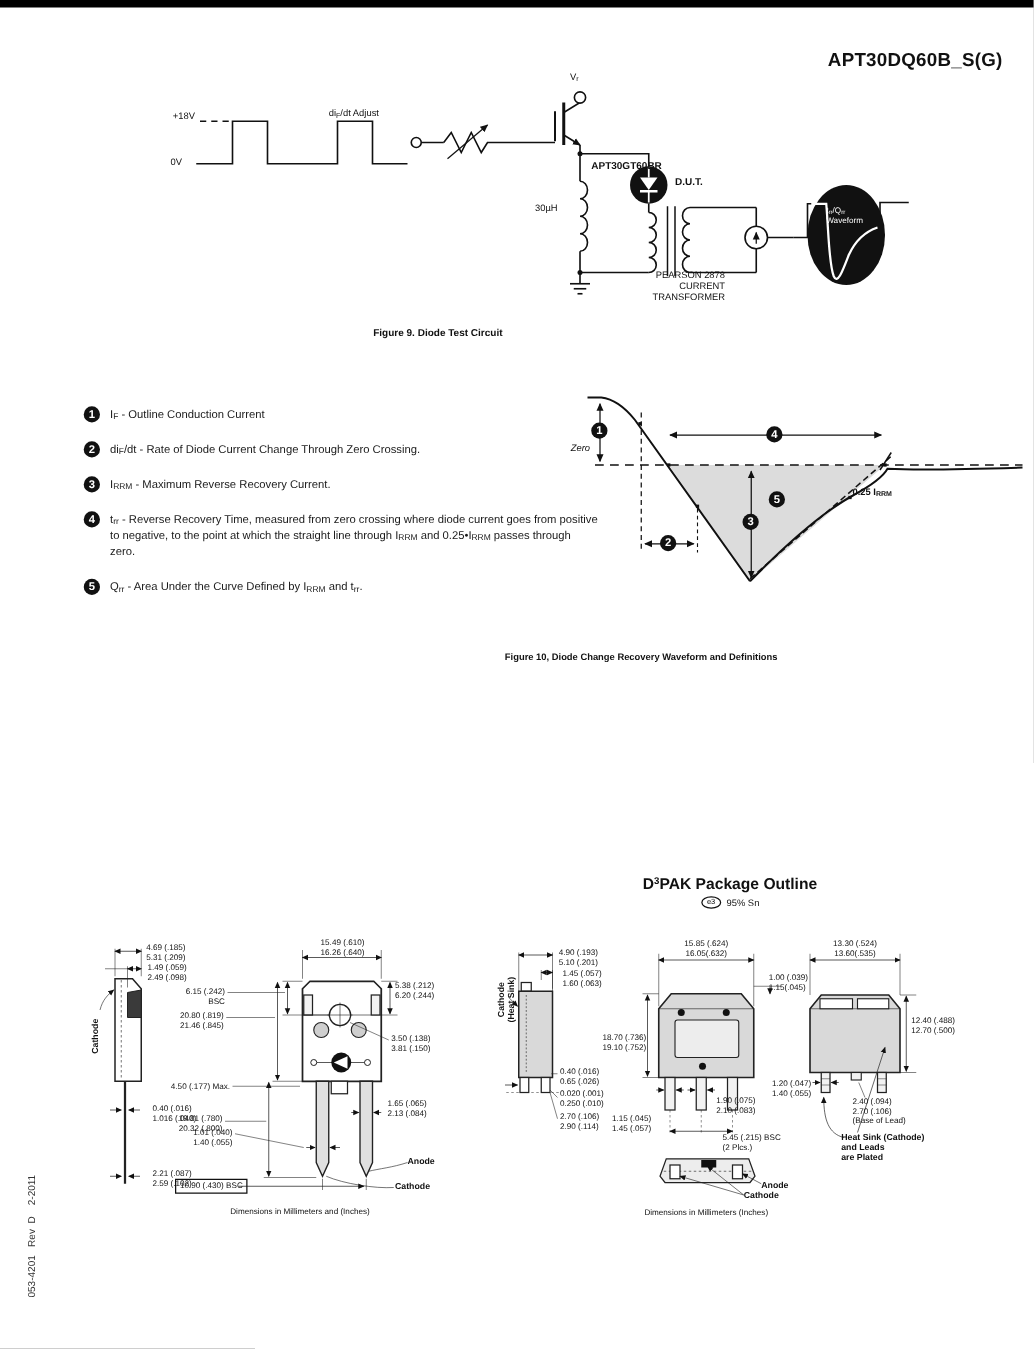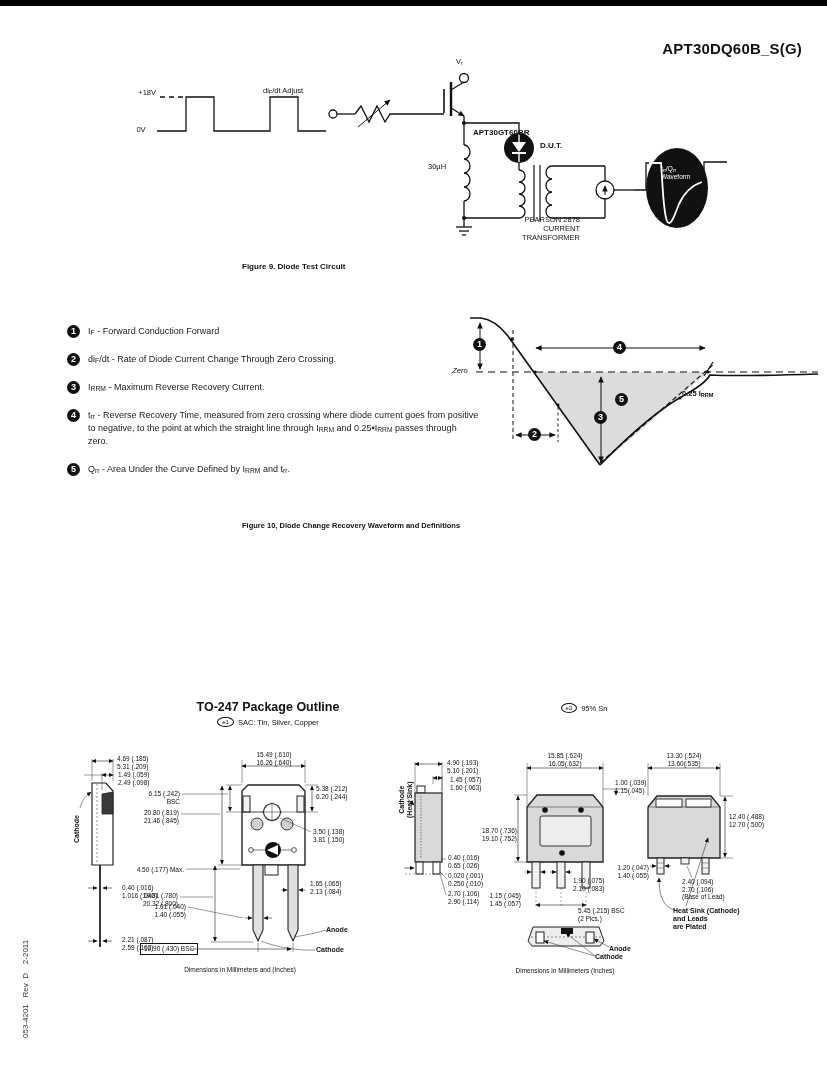--- a/index.html
+++ b/index.html
@@ -8,21 +8,21 @@
   .topbar{position:absolute;left:0;top:0;width:827px;height:6px;background:#000;}
   #part-number{position:absolute;left:600px;top:40px;width:202px;text-align:right;
         font-size:15px;font-weight:bold;letter-spacing:.2px;}
   .fig{position:absolute;}
   #fig9{left:60px;top:45px;width:748px;height:235px;}
   #fig10{left:55px;top:302px;width:772px;height:238px;}
   #fig10-wf{position:absolute;left:395px;top:0;}
   #to247{left:60px;top:750px;width:350px;height:240px;}
   #d3pak{left:395px;top:750px;width:428px;height:240px;}
   svg{position:absolute;left:0;top:0;}
-  .caption{position:absolute;font-size:8px;font-weight:bold;text-align:left;}
+  .caption{position:absolute;font-size:8px;font-weight:bold;text-align:right;}
   #fig9-caption{left:182px;top:217px;width:160px;}
   #fig10-caption{left:187px;top:219px;width:380px;font-size:7.5px;}
   
   .ann{position:absolute;font-size:6.5px;line-height:7.6px;white-space:pre-line;color:#111;}
   .ann.b{font-weight:bold;font-size:7px;line-height:8px;}
   .ann.f9{font-size:7.5px;line-height:9px;}
   .ann.f9b{font-size:8px;line-height:9px;font-weight:bold;}
   .ann.box{border:1px solid #111;padding:1px 3px;white-space:nowrap;}
   .ann.rot{transform:rotate(-90deg);transform-origin:0 0;white-space:pre;text-align:center;}
   .ann.mk{width:13px;height:13px;border-radius:50%;background:#111;color:#fff;
@@ -132,21 +132,21 @@
       <div class="ann f9b" style="left: 480px; top: 96px;">D.U.T.</div>
       <div class="ann f9" style="left: 440px; top: 170px; width: 80px; text-align: right;">PEARSON 2878
 CURRENT
 TRANSFORMER</div>
     </div>
 
   <div id="fig10" class="fig">
     <div id="defs">
       <div class="def-item">
         <span class="mk-num">1</span>
-        <span><span>I</span><sub>F</sub><span> - Forward Conduction Forward</span></span>
+        <span><span>I</span><sub>F</sub><span> - Outline Conduction Current</span></span>
       </div>
       <div class="def-item">
         <span class="mk-num">2</span>
         <span><span>di</span><sub>F</sub><span>/dt - Rate of Diode Current Change Through Zero Crossing.</span></span>
       </div>
       <div class="def-item">
         <span class="mk-num">3</span>
         <span><span>I</span><sub>RRM</sub><span> - Maximum Reverse Recovery Current.</span></span>
       </div>
       <div class="def-item">
@@ -182,36 +182,30 @@
       <g fill="#111" stroke="none">
         <rect x="60.7" y="35.7" width="2.6" height="2.6"></rect>
         <rect x="83.7" y="68.7" width="2.6" height="2.6"></rect>
         <rect x="106.7" y="101.7" width="2.6" height="2.6"></rect>
         <rect x="228.7" y="94.7" width="2.6" height="2.6"></rect>
         <rect x="256.7" y="68.7" width="2.6" height="2.6"></rect>
       </g>
     </svg>
     <div id="irrm025"><span>0.25 I</span><sub>RRM</sub></div>
     <div class="caption" id="fig10-caption">Figure 10, Diode Change Recovery Waveform and Definitions</div>
-  <div class="ann f9" style="left: 393px; top: 64px; width: 24px; text-align: center; font-style: italic;">Zero</div>
+  <div class="ann f9" style="left: 393px; top: 52px; width: 24px; text-align: right; font-style: italic;">Zero</div>
       <div class="ann mk" style="left: 418px; top: 36px;">1</div>
       <div class="ann mk" style="left: 473px; top: 126px;">2</div>
       <div class="ann mk" style="left: 539px; top: 109px;">3</div>
       <div class="ann mk" style="left: 558px; top: 39px;">4</div>
       <div class="ann mk" style="left: 560px; top: 91px;">5</div>
     </div>
 
-  <div class="pkg-hdr" id="to247-hdr">
-    <div class="pkg-title">TO-247  Package  Outline</div>
-    <div class="finish-row">
-      <span class="oval">e1</span>
-      <span>SAC: Tin, Silver, Copper</span>
-    </div>
-  </div>
   <div class="pkg-hdr" id="d3pak-hdr">
+    <div class="pkg-title"><span>D</span><sup>3</sup><span>PAK Package Outline</span></div>
     <div class="finish-row">
       <span class="oval">e3</span>
       <span>95% Sn</span>
     </div>
   </div>
 
   <div id="to247" class="fig">
     <svg width="350" height="240" viewBox="0 0 350 240">
       <defs>
         <marker id="ahT" viewBox="0 0 10 10" refX="8" refY="5" markerWidth="5.5" markerHeight="5.5" markerUnits="userSpaceOnUse" orient="auto-start-reverse">

